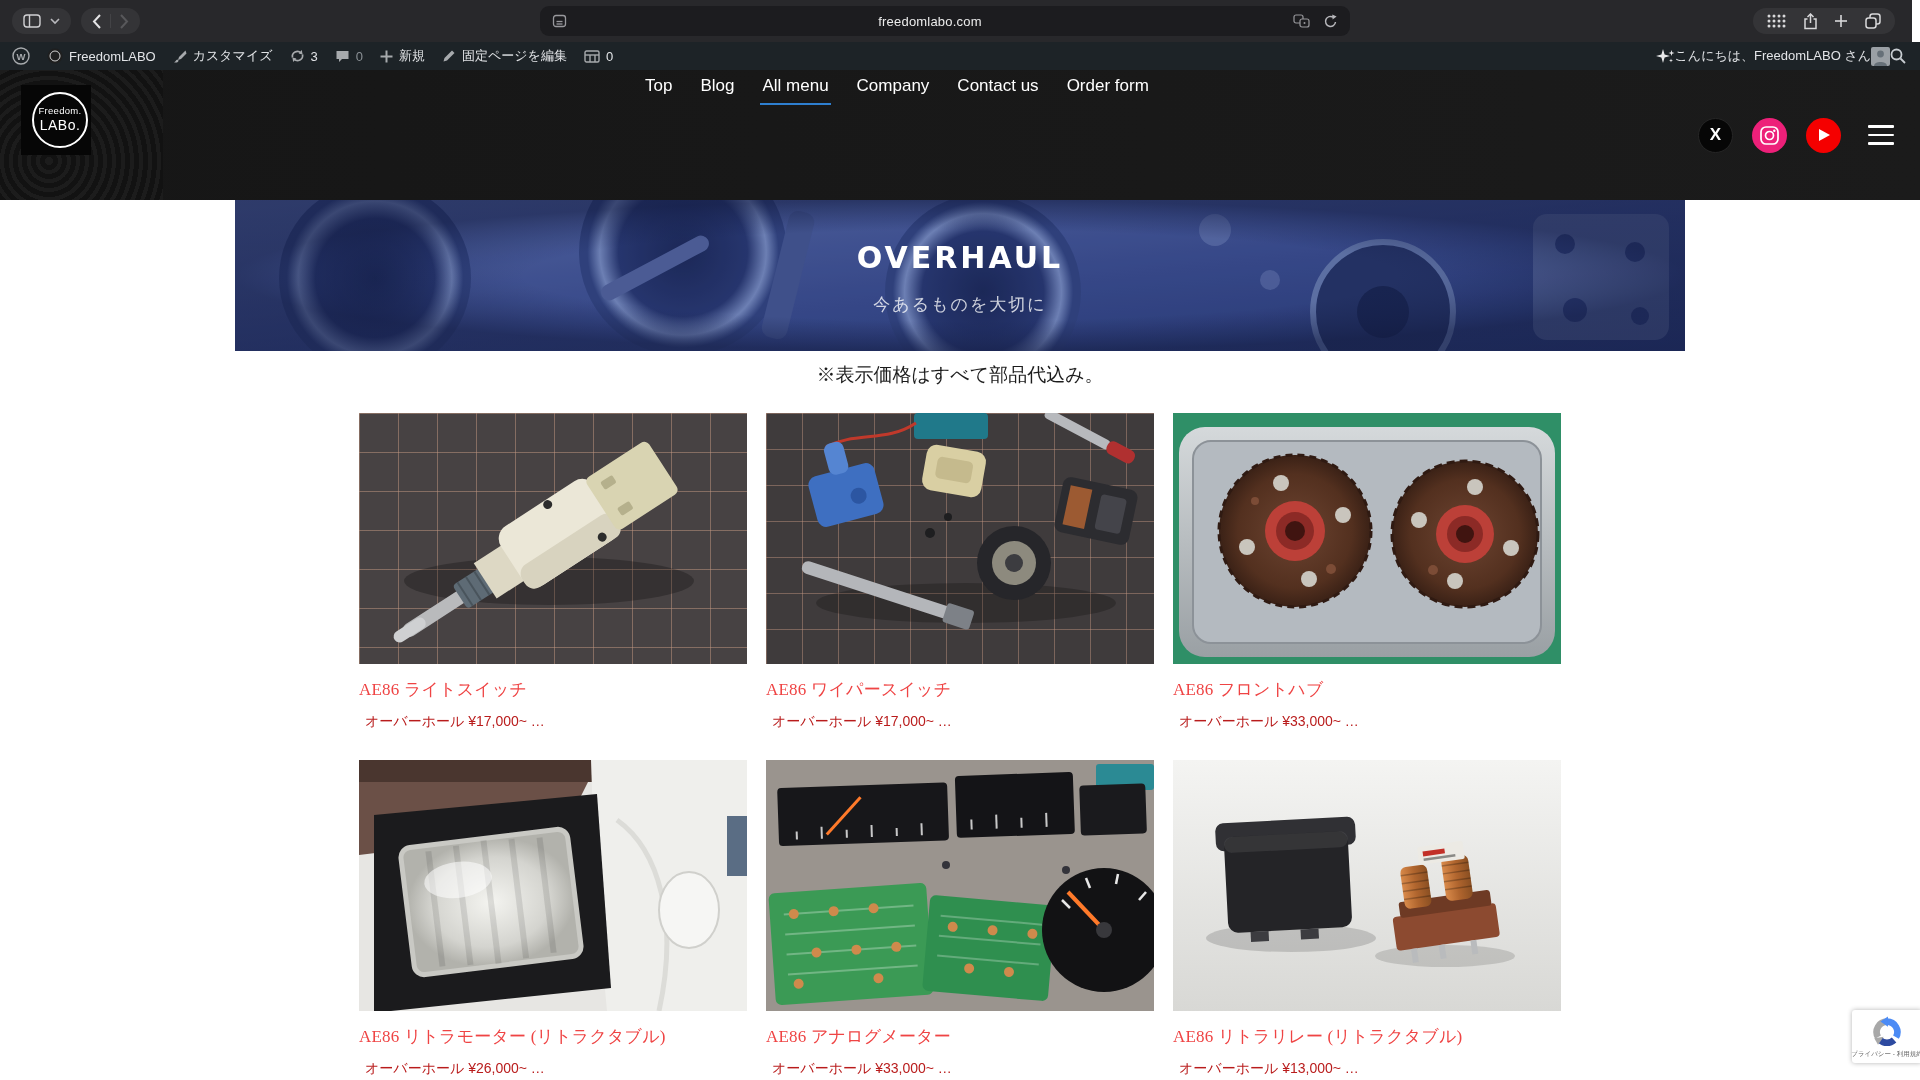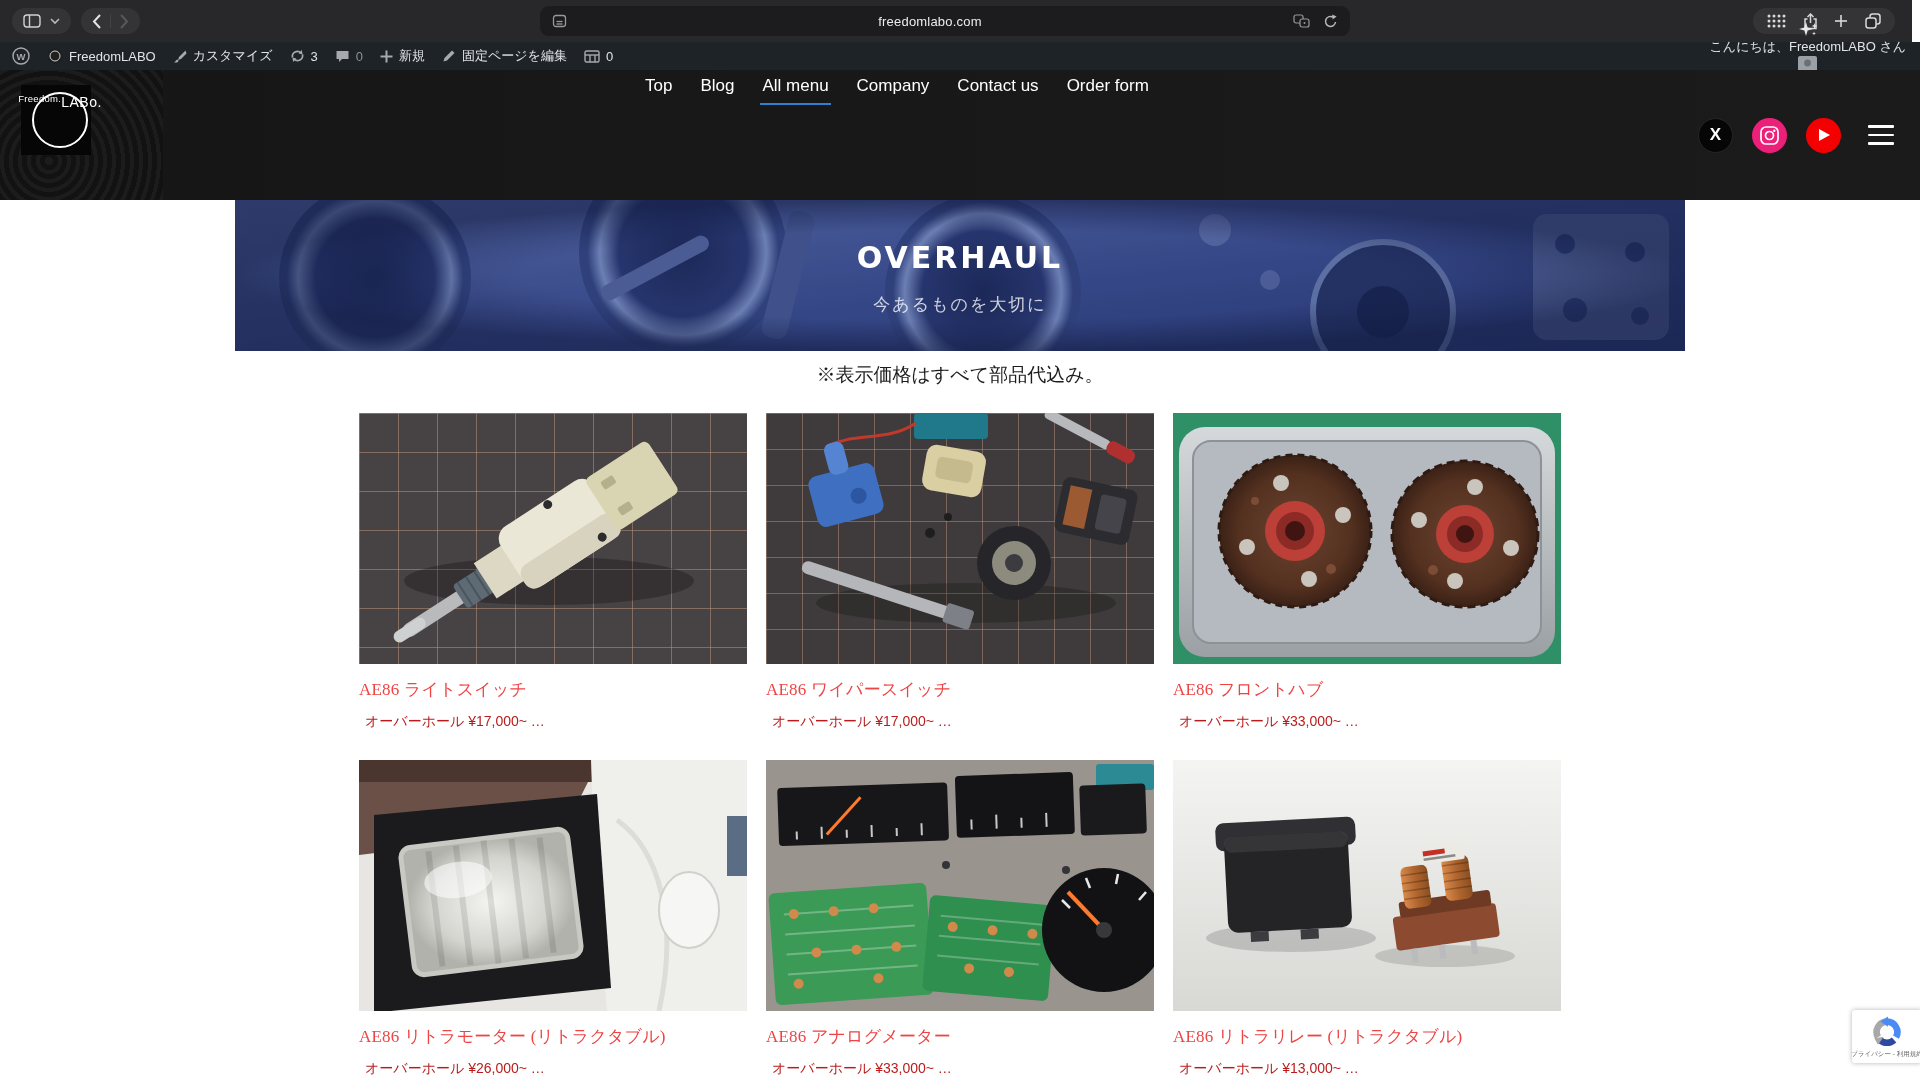--- a/index.html
+++ b/index.html
@@ -16,28 +16,28 @@
   .urlbar .url { flex:1; text-align:center; letter-spacing:.2px; }
   .urlbar .righticons { margin-right:12px; display:flex; gap:13px; align-items:center; }
   .tb-right { position:absolute; right:17px; top:8px; width:142px; justify-content:space-between; padding:0 14px; }
   .tbtn { display:flex; align-items:center; cursor:default; }
 
   
   .adminbar { position:absolute; top:42px; left:0; right:0; height:28px; background:#1d2327; display:flex; align-items:center; color:#e2e4e7; font-size:13px; }
   .ab-left { display:flex; align-items:center; gap:17px; padding-left:12px; }
   .ab-item { display:flex; align-items:center; gap:6px; white-space:nowrap; }
   .ab-dim { color:#8a9095; }
-  .ab-right { margin-left:auto; display:flex; align-items:center; padding-right:14px;flex-direction:column; }
+  .ab-right { margin-left:auto; display:flex; align-items:center; padding-right:14px; }
 
   
   .siteheader { position:absolute; top:70px; left:0; right:0; height:130px; background:linear-gradient(90deg,#161616,#1b1b1b); }
   .header-pattern { position:absolute; left:0; top:0; width:163px; height:130px;
     background:repeating-radial-gradient(circle at 30% 70%, #1c1c1c 0 4px, #121212 4px 9px); }
   .logo { position:absolute; left:21px; top:15px; width:70px; height:70px; background:#060606; display:flex; align-items:center; justify-content:center; }
-  .logo-circle { width:56px; height:56px; border:2px solid #fff; border-radius:50%; color:#fff; display:flex; flex-direction:row; align-items:flex-start; justify-content:center; line-height:1.15;margin-left:8px; }
+  .logo-circle { width:56px; height:56px; border:2px solid #fff; border-radius:50%; color:#fff; display:flex; flex-direction:column; align-items:center; justify-content:center; line-height:1.15;margin-left:8px; }
   .logo-l1 { font-size:9.5px; letter-spacing:.3px; }
   .logo-l2 { font-size:14px; letter-spacing:.5px; }
   .nav { position:absolute; left:645px; top:0; height:100%; display:flex; align-items:flex-start; gap:28px; font-size:17px; color:#fff; }
   .nav a { position:relative; padding:6px 0; color:#fff; text-decoration:none; cursor:pointer; }
   .nav a.active::after { content:""; position:absolute; left:-2px; right:-2px; bottom:-3px; height:2px; background:#2e7fd0; }
   .social { position:absolute; top:0; right:26px; height:100%; display:flex; align-items:center; gap:19px; }
   .scircle { width:35px; height:35px; border-radius:50%; display:flex; align-items:center; justify-content:center; cursor:pointer; }
   .x-circle { background:#060606; border:1px solid #262626; color:#fff; font-weight:bold; font-size:17px; }
   .ig-circle { background:#ed2079; }
   .yt-circle { background:#f50000; }

